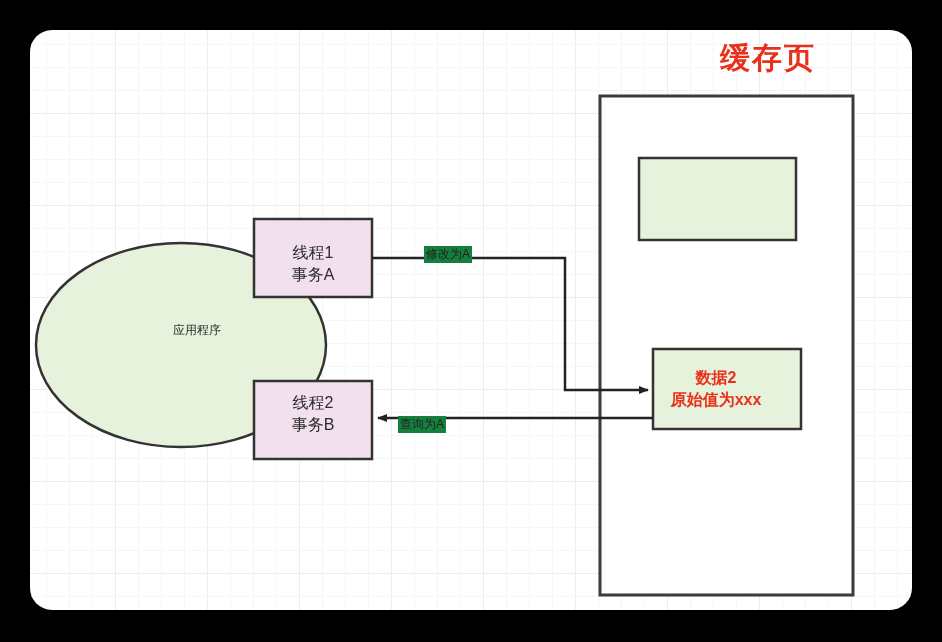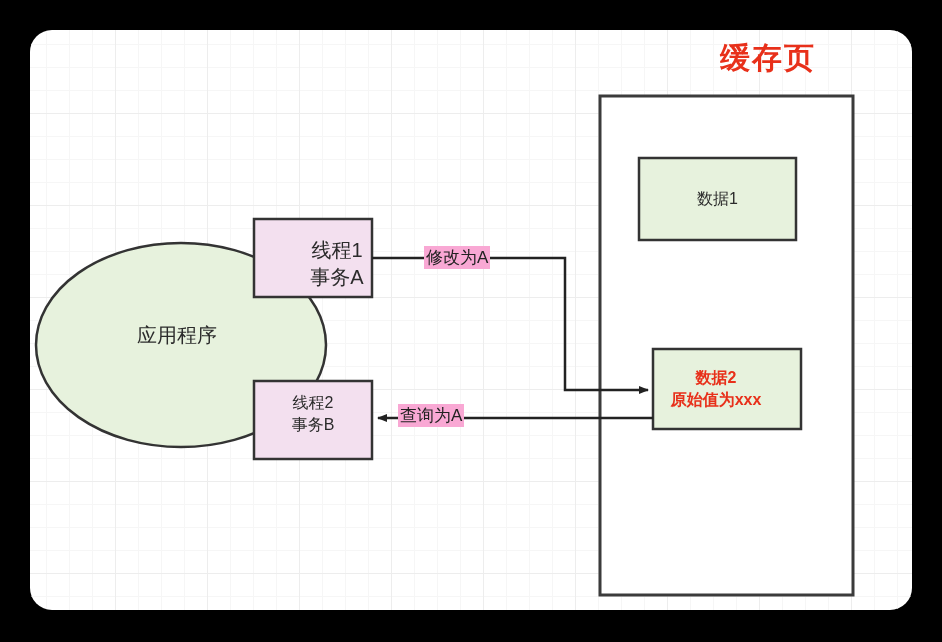--- a/index.html
+++ b/index.html
@@ -69,33 +69,32 @@
     left: 636px;
     top: 38px;
     width: 180px;
     text-align: right;
     font-size: 30px;
     font-weight: bold;
     color: #e8301a;
     letter-spacing: 2px;
   }
   .ellipse-label {
-    left: 102px;
+    left: 122px;
     top: 322px;
     width: 150px;
-    font-size: 20px;
+    font-size: 12px;
     align-items: center;
   }
   .thread1-label {
     left: 254px;
     top: 219px;
     width: 118px;
     height: 90px;
-    font-size: 20px;
-    padding-left: 24px;
+    font-size: 16px;
   }
   .thread2-label {
     left: 254px;
     top: 381px;
     width: 118px;
     height: 66px;
     font-size: 16px;
   }
   .data1-label {
     left: 639px;
@@ -109,34 +108,34 @@
     top: 349px;
     width: 126px;
     height: 80px;
     font-size: 16px;
     font-weight: bold;
     color: #e8301a;
     border-radius: 20px;
   }
   .edge-label {
     position: absolute;
-    font-size: 17px;
+    font-size: 12px;
     color: #222222;
-    background: #f9a8d4;
+    background: #15803d;
     padding: 0 2px;
     white-space: nowrap;
     pointer-events: none;
   }
   .label-modify {
     left: 424px;
     top: 246px;
   }
   .label-query {
     left: 398px;
-    top: 404px;
+    top: 416px;
   }
   .watermark {
     position: absolute;
     right: 14px;
     bottom: 6px;
     font-size: 15px;
     color: #ffffff;
     opacity: 0.92;
     letter-spacing: 1px;
   }
@@ -193,23 +192,20 @@
   <div class="node-text thread1-label">
     <span>线程1</span>
     <span>事务A</span>
   </div>
 
   <div class="node-text thread2-label">
     <span>线程2</span>
     <span>事务B</span>
   </div>
 
-  <div class="node-text data1-label">
-    <span>数据1</span>
-  </div>
 
   <div class="node-text data2-label">
     <span>数据2</span>
     <span>原始值为xxx</span>
   </div>
 
   <div class="edge-label label-modify">修改为A</div>
 
   <div class="edge-label label-query">查询为A</div>
 

